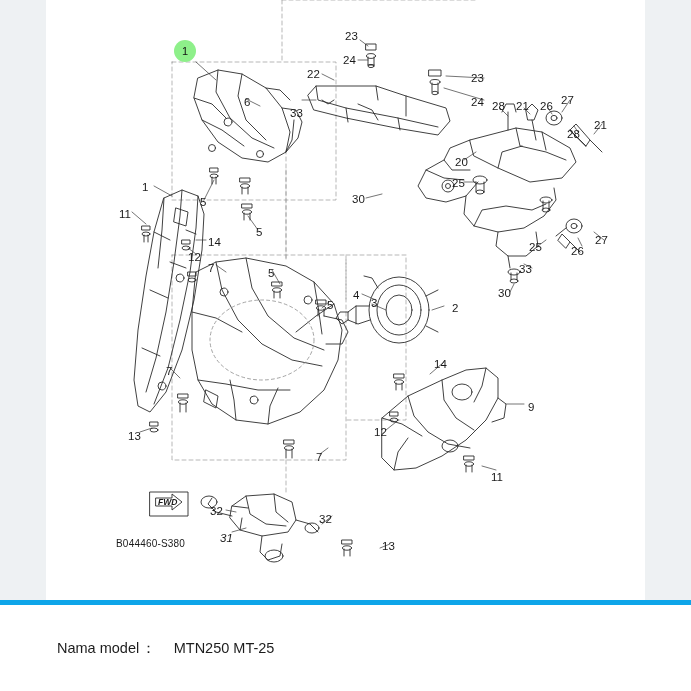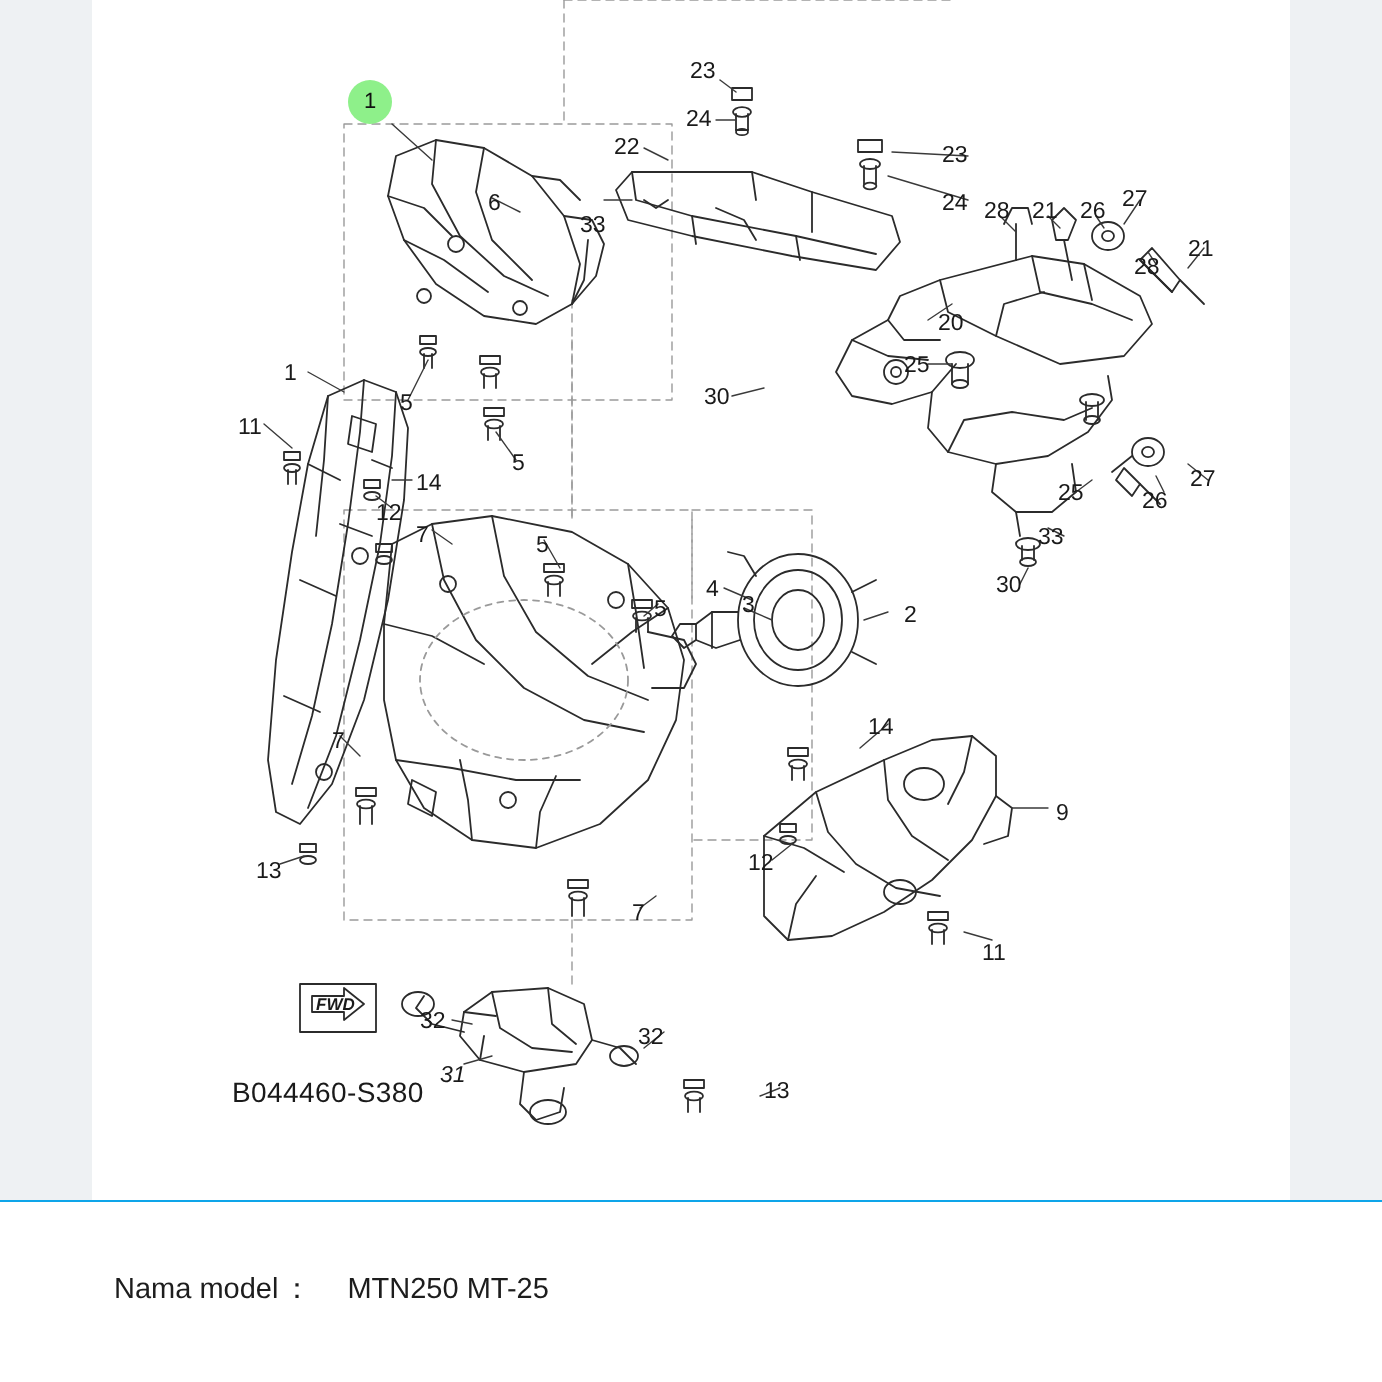--- a/index.html
+++ b/index.html
@@ -55,40 +55,40 @@
     border-radius: 50%;
     background: #8ef08a;
     display: flex;
     align-items: center;
     justify-content: center;
     font-size: 11px;
     color: #111;
   }
   .part-code {
     position: absolute;
-    font-size: 14px;
+    font-size: 10px;
     color: #1a1a1a;
     letter-spacing: 0.2px;
   }
   .fwd-label {
     position: absolute;
     font-size: 8.5px;
     color: #1a1a1a;
     font-style: italic;
     font-weight: bold;
   }
 
   #info-panel {
     position: absolute;
     left: 0;
     top: 600px;
     width: 691px;
     height: 91px;
     background: #ffffff;
-    border-top: 1px solid #0ea5e9;
+    border-top: 5px solid #0ea5e9;
     box-sizing: border-box;
   }
   .info-line {
     position: absolute;
     left: 57px;
     font-size: 14.5px;
     color: #1d1d1d;
     white-space: nowrap;
   }
   .info-line .val { color: #1d1d1d; }
@@ -379,21 +379,21 @@
     <div class="callout" style="left:425px; top:73px;">23</div>
     <div class="callout" style="left:425px; top:97px;">24</div>
     <div class="callout" style="left:244px; top:108px;">33</div>
     <div class="callout" style="left:446px; top:101px;">28</div>
     <div class="callout" style="left:470px; top:101px;">21</div>
     <div class="callout" style="left:494px; top:101px;">26</div>
     <div class="callout" style="left:515px; top:95px;">27</div>
     <div class="callout" style="left:521px; top:129px;">28</div>
     <div class="callout" style="left:548px; top:120px;">21</div>
     <div class="callout" style="left:198px; top:97px;">6</div>
-    <div class="callout" style="left:409px; top:157px;margin-left:14px;">20</div>
+    <div class="callout" style="left:409px; top:157px;">20</div>
     <div class="callout" style="left:96px; top:182px;">1</div>
     <div class="callout" style="left:154px; top:197px;">5</div>
     <div class="callout" style="left:406px; top:178px;">25</div>
     <div class="callout" style="left:306px; top:194px;">30</div>
     <div class="callout" style="left:73px; top:209px;">11</div>
     <div class="callout" style="left:210px; top:227px;">5</div>
     <div class="callout" style="left:162px; top:237px;">14</div>
     <div class="callout" style="left:142px; top:252px;">12</div>
     <div class="callout" style="left:483px; top:242px;">25</div>
     <div class="callout" style="left:549px; top:235px;">27</div>

